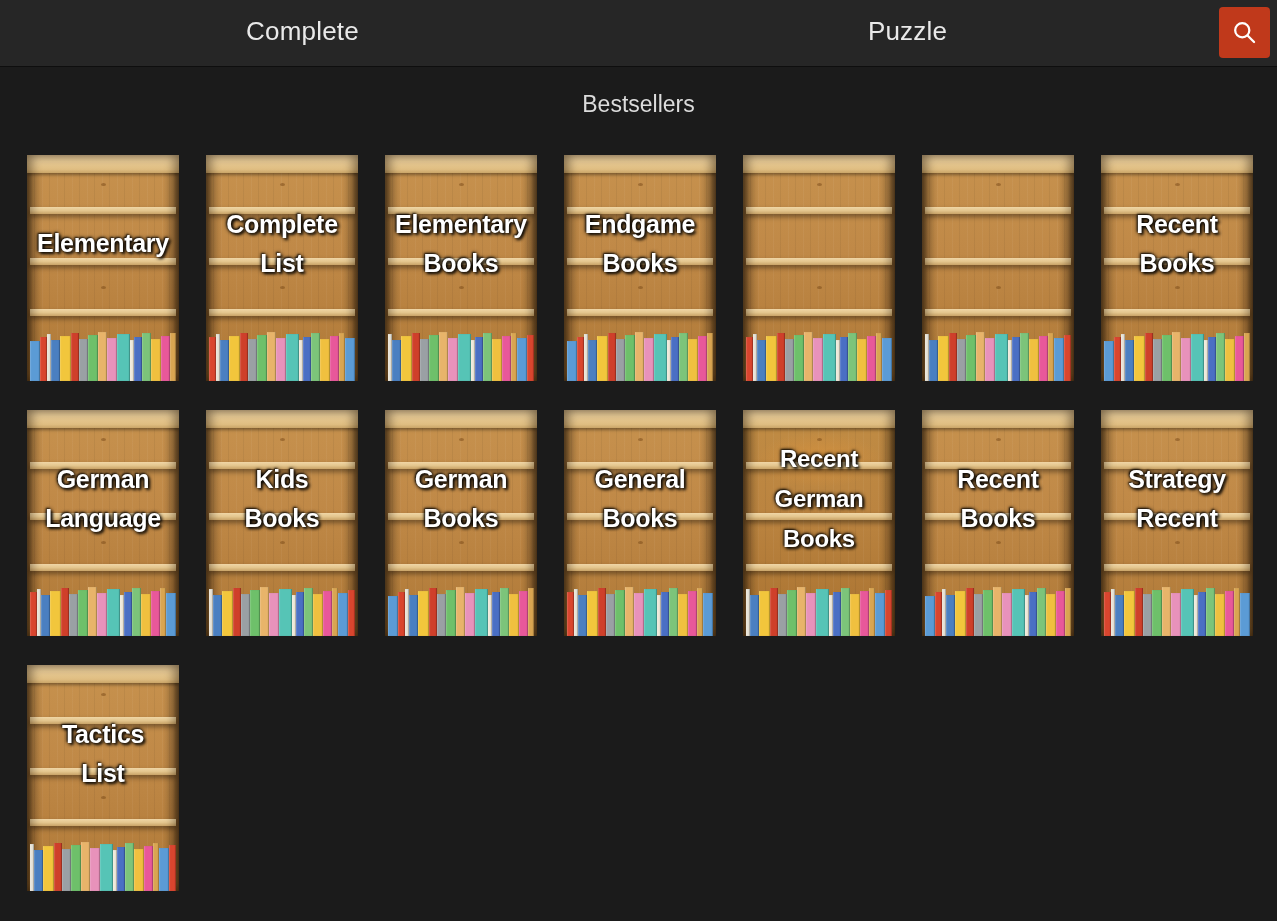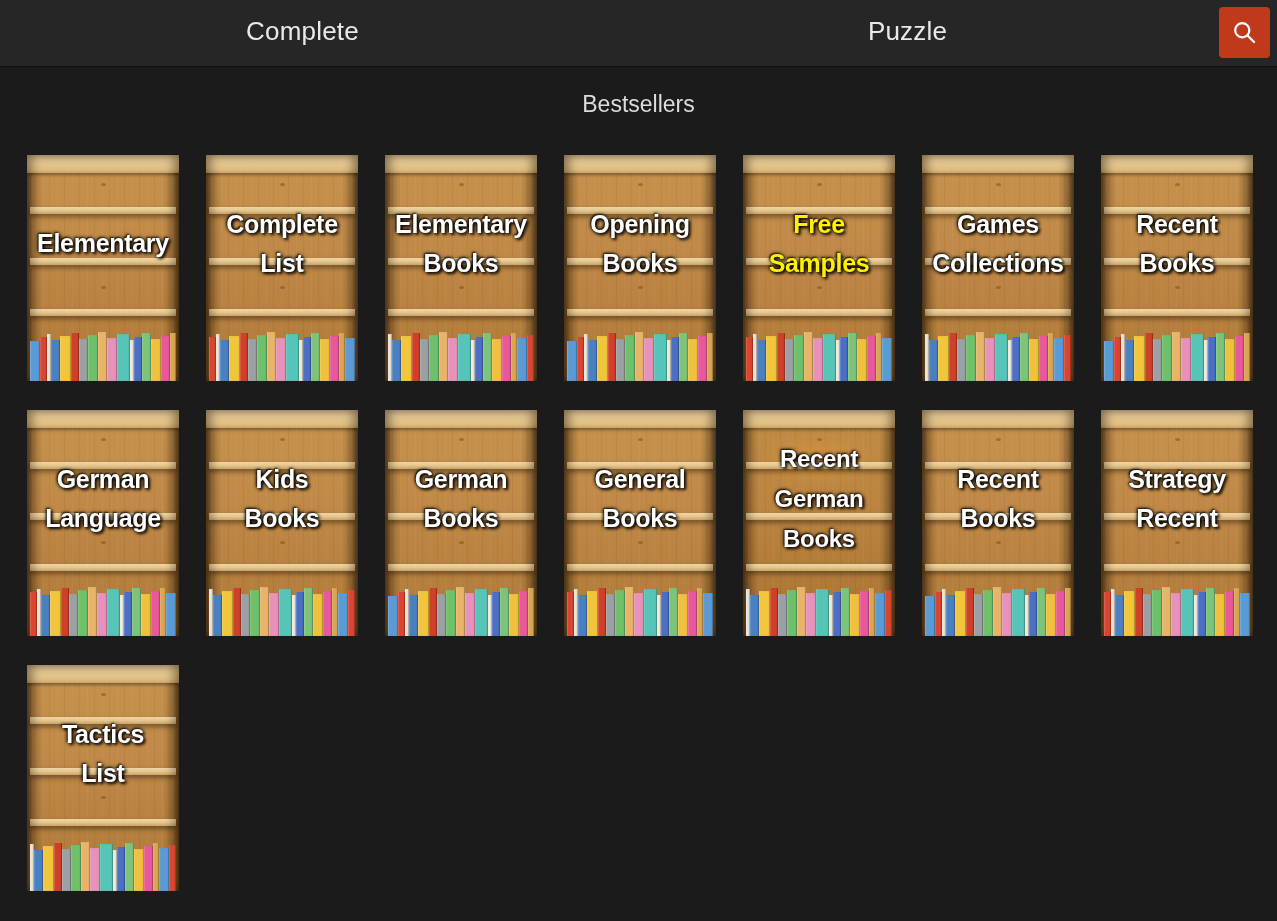--- a/index.html
+++ b/index.html
@@ -350,52 +350,50 @@
         <div class="book" style="width: 9px; background: rgb(232, 180, 106); height: 100%;"></div>
         <div class="book" style="width: 10px; background: rgb(232, 146, 187); height: 88%;"></div>
         <div class="book" style="width: 13px; background: rgb(86, 196, 182); height: 95%;"></div>
         <div class="book" style="width: 4px; background: rgb(239, 233, 218); height: 83%;"></div>
         <div class="book" style="width: 8px; background: rgb(74, 111, 196); height: 90%;"></div>
         <div class="book" style="width: 9px; background: rgb(124, 196, 122); height: 97%;"></div>
         <div class="book" style="width: 10px; background: rgb(240, 192, 63); height: 85%;"></div>
         <div class="book" style="width: 9px; background: rgb(232, 88, 154); height: 92%;"></div>
         <div class="book" style="width: 6px; background: rgb(217, 165, 81); height: 99%;"></div>
       </div>
-      <div class="shelf-label">Opening
-Books</div>
-    </div>
-    <div class="shelf">
-      <div class="trim"></div>
-      <div class="knot k1"></div>
-      <div class="knot k2"></div>
-      <div class="board b1"></div>
-      <div class="board b2"></div>
-      <div class="board b3"></div>
-      <div class="vignette"></div>
-      <div class="books">
-        <div class="book" style="width: 7px; background: rgb(217, 69, 46); height: 89%;"></div>
-        <div class="book" style="width: 4px; background: rgb(232, 228, 216); height: 96%;"></div>
-        <div class="book" style="width: 9px; background: rgb(74, 127, 193); height: 84%;"></div>
-        <div class="book" style="width: 11px; background: rgb(242, 198, 60); height: 91%;"></div>
-        <div class="book" style="width: 8px; background: rgb(207, 63, 42); height: 98%;"></div>
-        <div class="book" style="width: 9px; background: rgb(154, 160, 164); height: 86%;"></div>
-        <div class="book" style="width: 10px; background: rgb(110, 192, 106); height: 93%;"></div>
-        <div class="book" style="width: 9px; background: rgb(232, 180, 106); height: 100%;"></div>
-        <div class="book" style="width: 10px; background: rgb(232, 146, 187); height: 88%;"></div>
-        <div class="book" style="width: 13px; background: rgb(86, 196, 182); height: 95%;"></div>
-        <div class="book" style="width: 4px; background: rgb(239, 233, 218); height: 83%;"></div>
-        <div class="book" style="width: 8px; background: rgb(74, 111, 196); height: 90%;"></div>
-        <div class="book" style="width: 9px; background: rgb(124, 196, 122); height: 97%;"></div>
-        <div class="book" style="width: 10px; background: rgb(240, 192, 63); height: 85%;"></div>
-        <div class="book" style="width: 9px; background: rgb(232, 88, 154); height: 92%;"></div>
-        <div class="book" style="width: 6px; background: rgb(217, 165, 81); height: 99%;"></div>
-        <div class="book" style="width: 10px; background: rgb(91, 155, 213); height: 87%;"></div>
-      </div>
-      <div class="shelf-label yellow">Free
-Samples</div>
+      <div class="shelf-label">Endgame
+Books</div>
+    </div>
+    <div class="shelf">
+      <div class="trim"></div>
+      <div class="knot k1"></div>
+      <div class="knot k2"></div>
+      <div class="board b1"></div>
+      <div class="board b2"></div>
+      <div class="board b3"></div>
+      <div class="vignette"></div>
+      <div class="books">
+        <div class="book" style="width: 7px; background: rgb(217, 69, 46); height: 89%;"></div>
+        <div class="book" style="width: 4px; background: rgb(232, 228, 216); height: 96%;"></div>
+        <div class="book" style="width: 9px; background: rgb(74, 127, 193); height: 84%;"></div>
+        <div class="book" style="width: 11px; background: rgb(242, 198, 60); height: 91%;"></div>
+        <div class="book" style="width: 8px; background: rgb(207, 63, 42); height: 98%;"></div>
+        <div class="book" style="width: 9px; background: rgb(154, 160, 164); height: 86%;"></div>
+        <div class="book" style="width: 10px; background: rgb(110, 192, 106); height: 93%;"></div>
+        <div class="book" style="width: 9px; background: rgb(232, 180, 106); height: 100%;"></div>
+        <div class="book" style="width: 10px; background: rgb(232, 146, 187); height: 88%;"></div>
+        <div class="book" style="width: 13px; background: rgb(86, 196, 182); height: 95%;"></div>
+        <div class="book" style="width: 4px; background: rgb(239, 233, 218); height: 83%;"></div>
+        <div class="book" style="width: 8px; background: rgb(74, 111, 196); height: 90%;"></div>
+        <div class="book" style="width: 9px; background: rgb(124, 196, 122); height: 97%;"></div>
+        <div class="book" style="width: 10px; background: rgb(240, 192, 63); height: 85%;"></div>
+        <div class="book" style="width: 9px; background: rgb(232, 88, 154); height: 92%;"></div>
+        <div class="book" style="width: 6px; background: rgb(217, 165, 81); height: 99%;"></div>
+        <div class="book" style="width: 10px; background: rgb(91, 155, 213); height: 87%;"></div>
+      </div>
     </div>
     <div class="shelf">
       <div class="trim"></div>
       <div class="knot k1"></div>
       <div class="knot k2"></div>
       <div class="board b1"></div>
       <div class="board b2"></div>
       <div class="board b3"></div>
       <div class="vignette"></div>
       <div class="books">
@@ -410,22 +408,20 @@
         <div class="book" style="width: 13px; background: rgb(86, 196, 182); height: 95%;"></div>
         <div class="book" style="width: 4px; background: rgb(239, 233, 218); height: 83%;"></div>
         <div class="book" style="width: 8px; background: rgb(74, 111, 196); height: 90%;"></div>
         <div class="book" style="width: 9px; background: rgb(124, 196, 122); height: 97%;"></div>
         <div class="book" style="width: 10px; background: rgb(240, 192, 63); height: 85%;"></div>
         <div class="book" style="width: 9px; background: rgb(232, 88, 154); height: 92%;"></div>
         <div class="book" style="width: 6px; background: rgb(217, 165, 81); height: 99%;"></div>
         <div class="book" style="width: 10px; background: rgb(91, 155, 213); height: 87%;"></div>
         <div class="book" style="width: 7px; background: rgb(217, 69, 46); height: 94%;"></div>
       </div>
-      <div class="shelf-label">Games
-Collections</div>
     </div>
     <div class="shelf">
       <div class="trim"></div>
       <div class="knot k1"></div>
       <div class="knot k2"></div>
       <div class="board b1"></div>
       <div class="board b2"></div>
       <div class="board b3"></div>
       <div class="vignette"></div>
       <div class="books">

